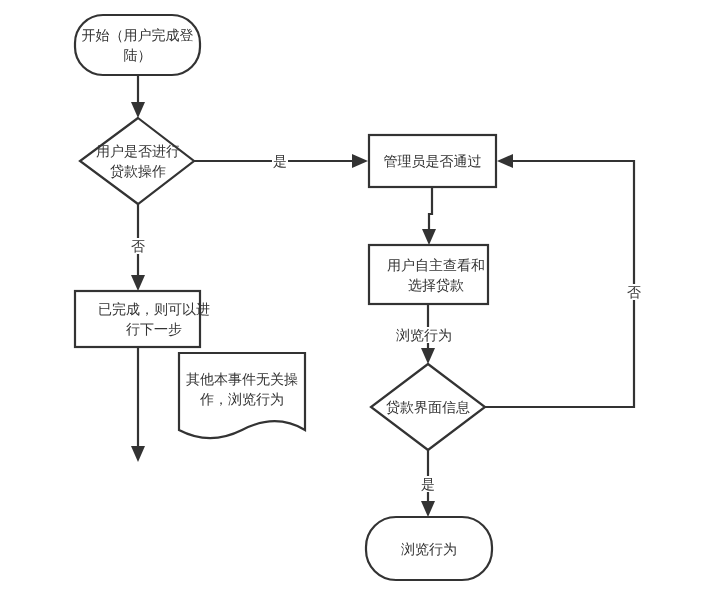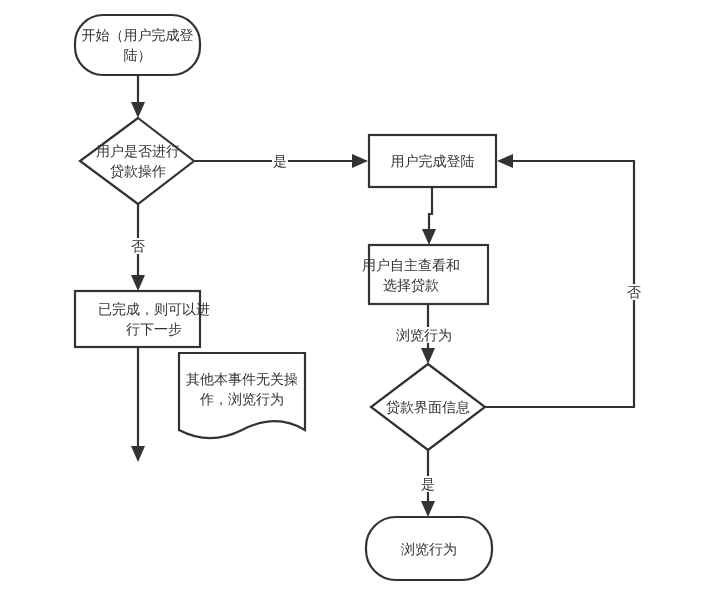--- a/index.html
+++ b/index.html
@@ -69,24 +69,24 @@
 
 <div class="node-text" style="left:82px; top:293px; width:112px; height:52px;margin-left:16px;">
   <span>已完成，则可以进行下一步</span>
 </div>
 
 <div class="node-text" style="left:183px; top:367px; width:118px; height:44px;">
   <span>其他本事件无关操作，浏览行为</span>
 </div>
 
 <div class="node-text" style="left:372px; top:137px; width:121px; height:48px;">
-  <span>用户完成登陆</span>
+  <span>管理员是否通过</span>
 </div>
 
-<div class="node-text" style="left:357px; top:245px; width:108px; height:59px;">
+<div class="node-text" style="left:382px; top:245px; width:108px; height:59px;">
   <span>用户自主查看和选择贷款</span>
 </div>
 
 <div class="node-text" style="left:383px; top:386px; width:90px; height:42px;">
   <span>贷款界面信息</span>
 </div>
 
 <div class="node-text" style="left:370px; top:520px; width:118px; height:57px;">
   <span>浏览行为</span>
 </div>

